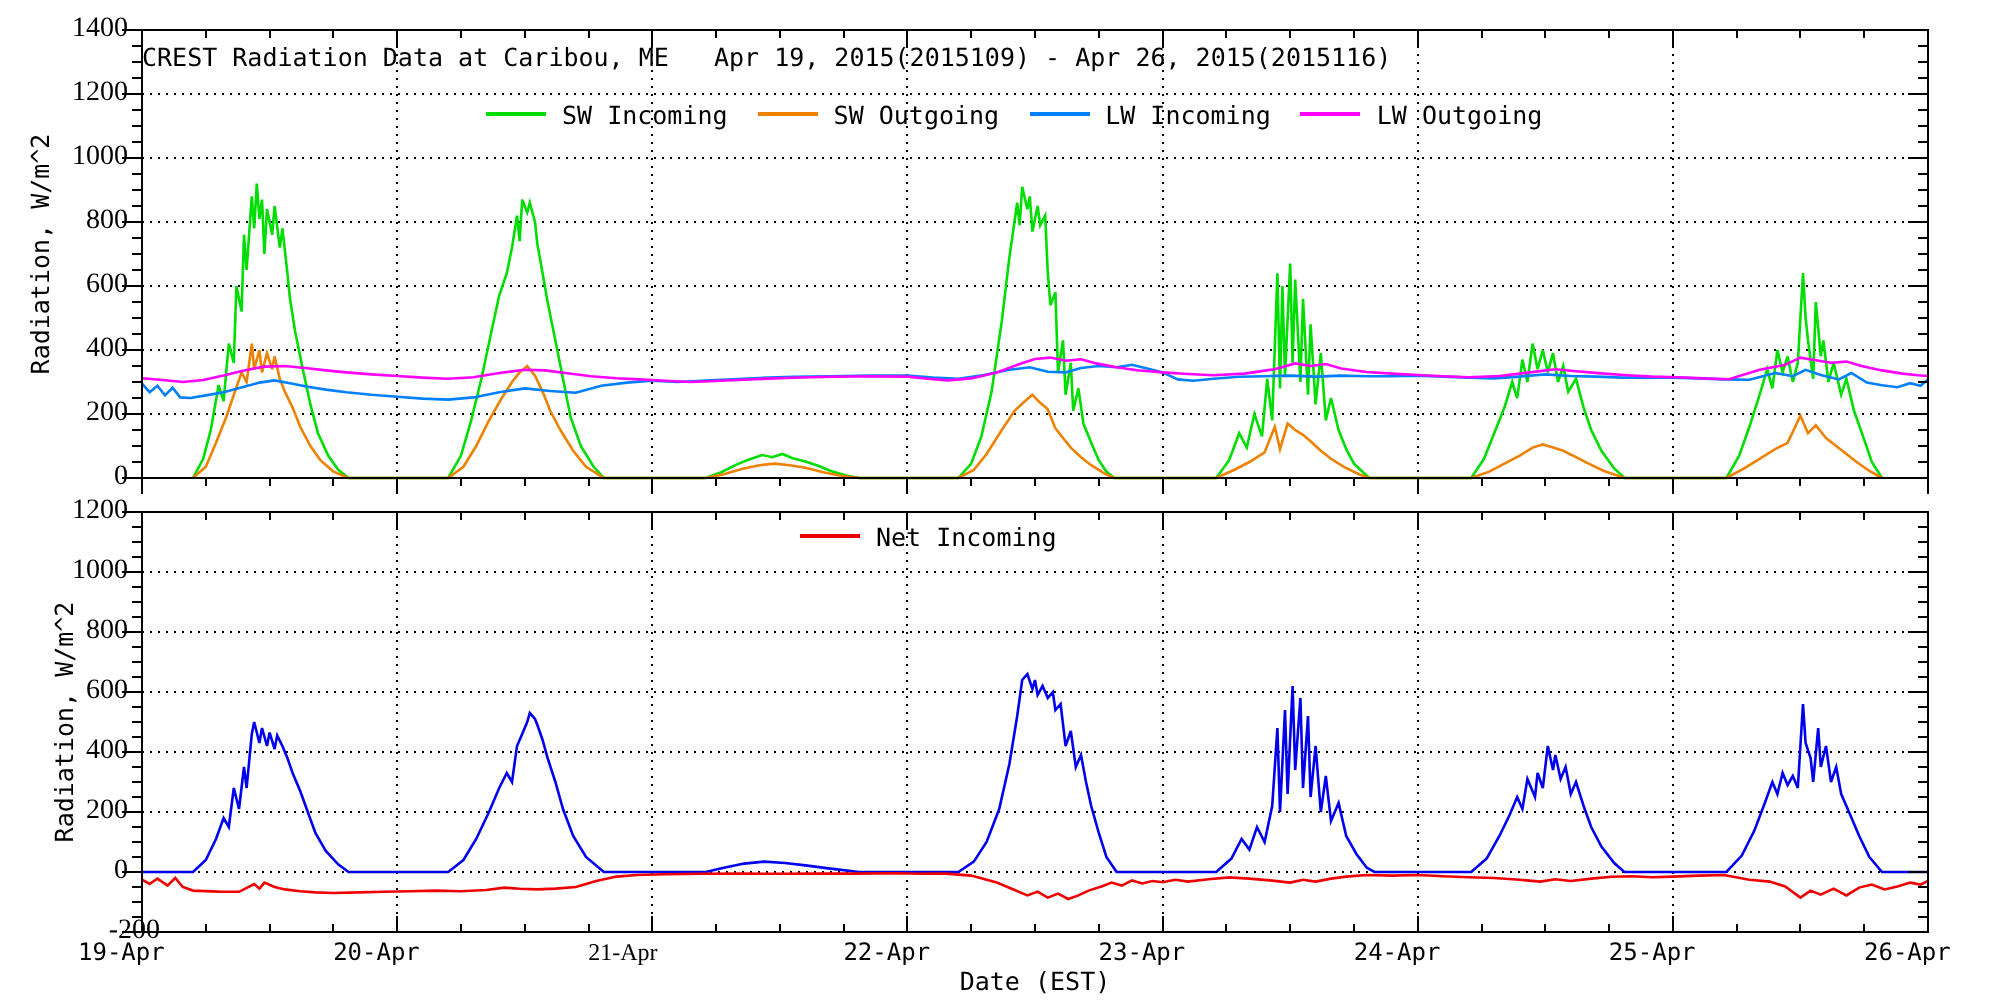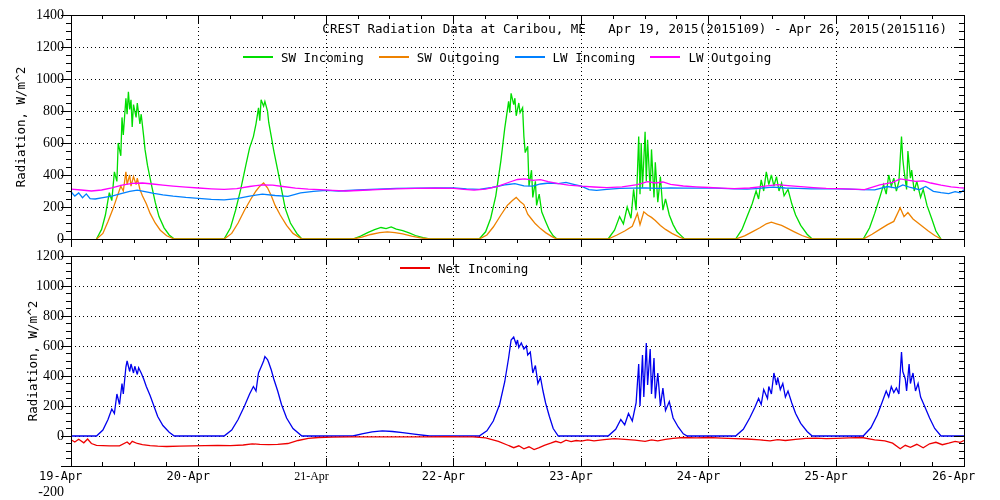--- a/index.html
+++ b/index.html
@@ -1,19 +1,19 @@
 <!DOCTYPE html>
 <html><head>
 <meta charset="utf-8">
 <style>
   html,body{margin:0;padding:0;background:#fff;}
   .screen{position:relative;width:1000px;height:500px;background:#ffffff;overflow:hidden;
           font-family:"DejaVu Sans Mono","Liberation Mono",monospace;color:#000;}
   #plot{position:absolute;left:0;top:0;}
-  .title{position:absolute;left:54px;top:21px;width:893px;text-align:right;
+  .title{position:absolute;left:71px;top:21px;width:893px;text-align:left;
          font-size:12.5px;letter-spacing:0;white-space:pre;}
   .xlabel{position:absolute;left:71px;top:483px;width:893px;text-align:center;font-size:12.5px;}
   .ylabel{position:absolute;font-size:12.5px;white-space:nowrap;
           transform:translate(-50%,-50%) rotate(-90deg);}
   .ylabel-top{left:20px;top:127px;}
   .ylabel-bottom{left:32px;top:361px;}
   .legend{position:absolute;display:flex;align-items:center;height:14px;font-size:12.5px;}
   #legend-top{left:243px;top:50px;gap:15px;align-items:center;}
   #legend-bottom{left:400px;top:261px;gap:18px;}
   .legend-item{display:flex;align-items:center;white-space:pre;}
@@ -293,39 +293,40 @@
       <line x1="71" x2="66" y1="271" y2="271" class="tick"></line>
       <line x1="964" x2="959" y1="271" y2="271" class="tick"></line>
       <line x1="71" x2="66" y1="263.5" y2="263.5" class="tick"></line>
       <line x1="964" x2="959" y1="263.5" y2="263.5" class="tick"></line>
       <line x1="71" x2="61" y1="256" y2="256" class="tick"></line>
       <line x1="964" x2="954" y1="256" y2="256" class="tick"></line>
     </svg>
   <div class="title">CREST Radiation Data at Caribou, ME   Apr 19, 2015(2015109) - Apr 26, 2015(2015116)</div>
   <div class="ylabel ylabel-top">Radiation, W/m^2</div>
   <div class="ylabel ylabel-bottom">Radiation, W/m^2</div>
+  <div class="xlabel">Date (EST)</div>
   <div id="legend-top" class="legend">
       <span class="legend-item"><span class="sw" style="background: rgb(0, 221, 0);"></span><span>SW Incoming</span></span>
       <span class="legend-item"><span class="sw" style="background: rgb(238, 130, 0);"></span><span>SW Outgoing</span></span>
       <span class="legend-item"><span class="sw" style="background: rgb(0, 128, 255);"></span><span>LW Incoming</span></span>
       <span class="legend-item"><span class="sw" style="background: rgb(255, 0, 255);"></span><span>LW Outgoing</span></span>
     </div>
   <div id="legend-bottom" class="legend">
       <span class="legend-item"><span class="sw" style="background: rgb(238, 0, 0);"></span><span>Net Incoming</span></span>
     </div>
   <div id="tick-labels">
       <div class="ytick" style="top: 232px;">0</div>
       <div class="ytick" style="top: 200px;">200</div>
       <div class="ytick" style="top: 168px;">400</div>
       <div class="ytick" style="top: 136px;">600</div>
       <div class="ytick" style="top: 104px;">800</div>
       <div class="ytick" style="top: 72px;">1000</div>
       <div class="ytick" style="top: 40px;">1200</div>
       <div class="ytick" style="top: 8px;">1400</div>
-      <div class="ytick" style="top: 485px;">-200</div>
+      <div class="ytick" style="top: 459px; margin-left: 16px;">-200</div>
       <div class="ytick" style="top: 429px;">0</div>
       <div class="ytick" style="top: 399px;">200</div>
       <div class="ytick" style="top: 369px;">400</div>
       <div class="ytick" style="top: 339px;">600</div>
       <div class="ytick" style="top: 309px;">800</div>
       <div class="ytick" style="top: 279px;">1000</div>
       <div class="ytick" style="top: 249px;">1200</div>
       <div class="xtick" style="left: 39px;">19-Apr</div>
       <div class="xtick" style="left: 166.571px;">20-Apr</div>
       <div class="xtick" style="left: 294.143px; font-family: Liberation Serif, serif;">21-Apr</div>

